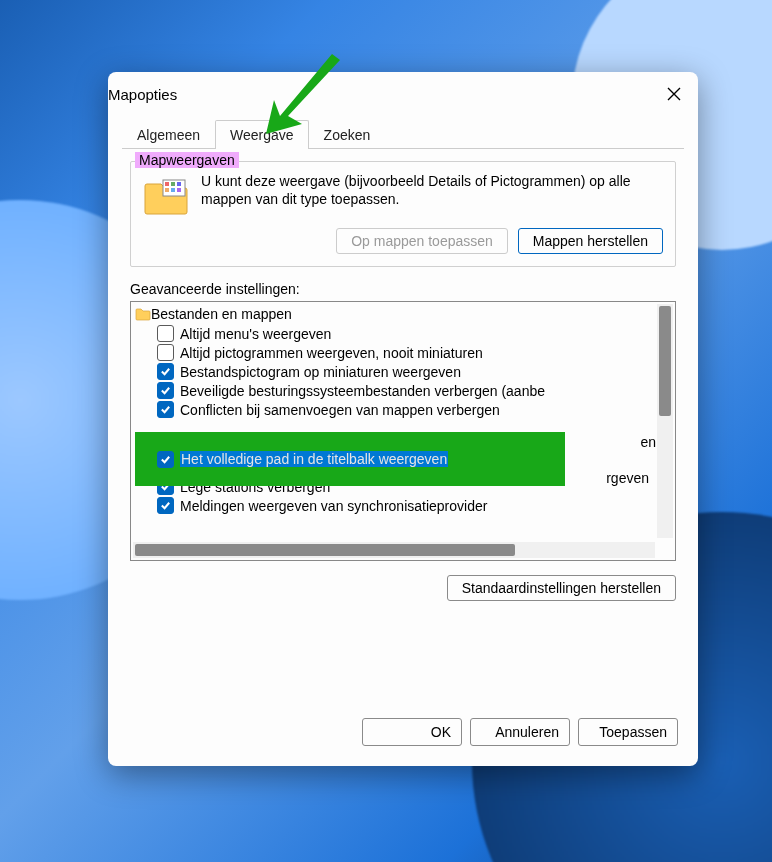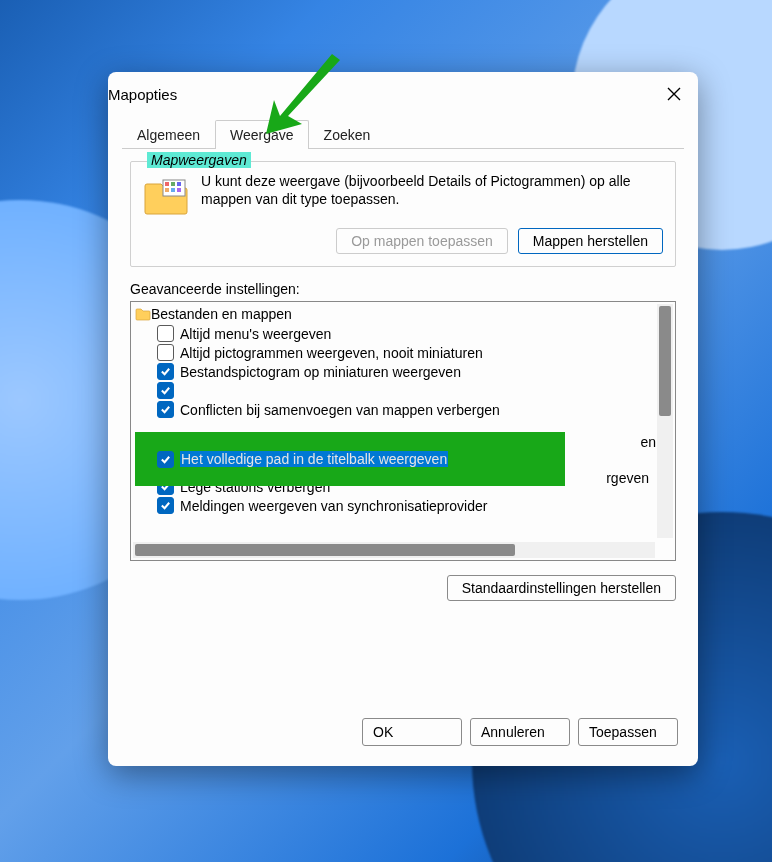--- a/index.html
+++ b/index.html
@@ -66,39 +66,38 @@
 
   .tabcontent { flex:1; padding: 12px 22px 0 22px; overflow:hidden;}
   .groupbox {
     border: 1px solid #d0d0d0;
     border-radius: 2px;
     margin-bottom: 14px;
     padding: 10px 12px 12px 12px;
     position: relative;
   }
   .groupbox-legend {
-    position:absolute; top:-10px; left:16px;
-    background:#5eead4; padding:0 4px;
+    position:absolute; top:-10px; left:4px;
+    background:#f0abfc; padding:0 4px;
     font-size:14px;
-    font-style:italic;
   }
   .folderviews { display:flex; gap:12px; align-items:flex-start;}
   .folder-icon { width:46px; height:40px; flex-shrink:0; margin-top:4px;}
   .folder-icon svg{width:100%;height:100%;}
   .folderviews .desc { font-size:14px; line-height:1.3; }
   .btnrow { display:flex; gap:10px; justify-content:flex-end; margin-top:12px;}
   .btn {
     padding: 4px 14px;
     font-size:14px;
     background:#fdfdfd;
     border:1px solid #8a8a8a;
     border-radius:3px;
     cursor:pointer;
     min-width: 80px;
-    text-align: left;
+    text-align: right;
   }
   .btn:disabled { color:#9a9a9a; border-color:#ccc; cursor:default;}
   .btn.primary-outline { border-color:#0067c0; }
 
   .advlabel { font-size:14px; margin-bottom:4px;}
   .advbox {
     border:1px solid #888;
     height: 260px;
     position:relative;
     overflow:hidden;
@@ -244,20 +243,21 @@
               </svg>
             </span>
           <span>Bestandspictogram op miniaturen weergeven</span>
         </div>
         <div class="tree-item">
           <span class="chk checked">
               <svg viewBox="0 0 12 12">
                 <path d="M2 6 L5 9 L10 3"></path>
               </svg>
             </span>
+          <span>Beveiligde besturingssysteembestanden verbergen (aanbe</span>
         </div>
         <div class="tree-item">
           <span class="chk checked">
               <svg viewBox="0 0 12 12">
                 <path d="M2 6 L5 9 L10 3"></path>
               </svg>
             </span>
           <span>Conflicten bij samenvoegen van mappen verbergen</span>
         </div>
 

